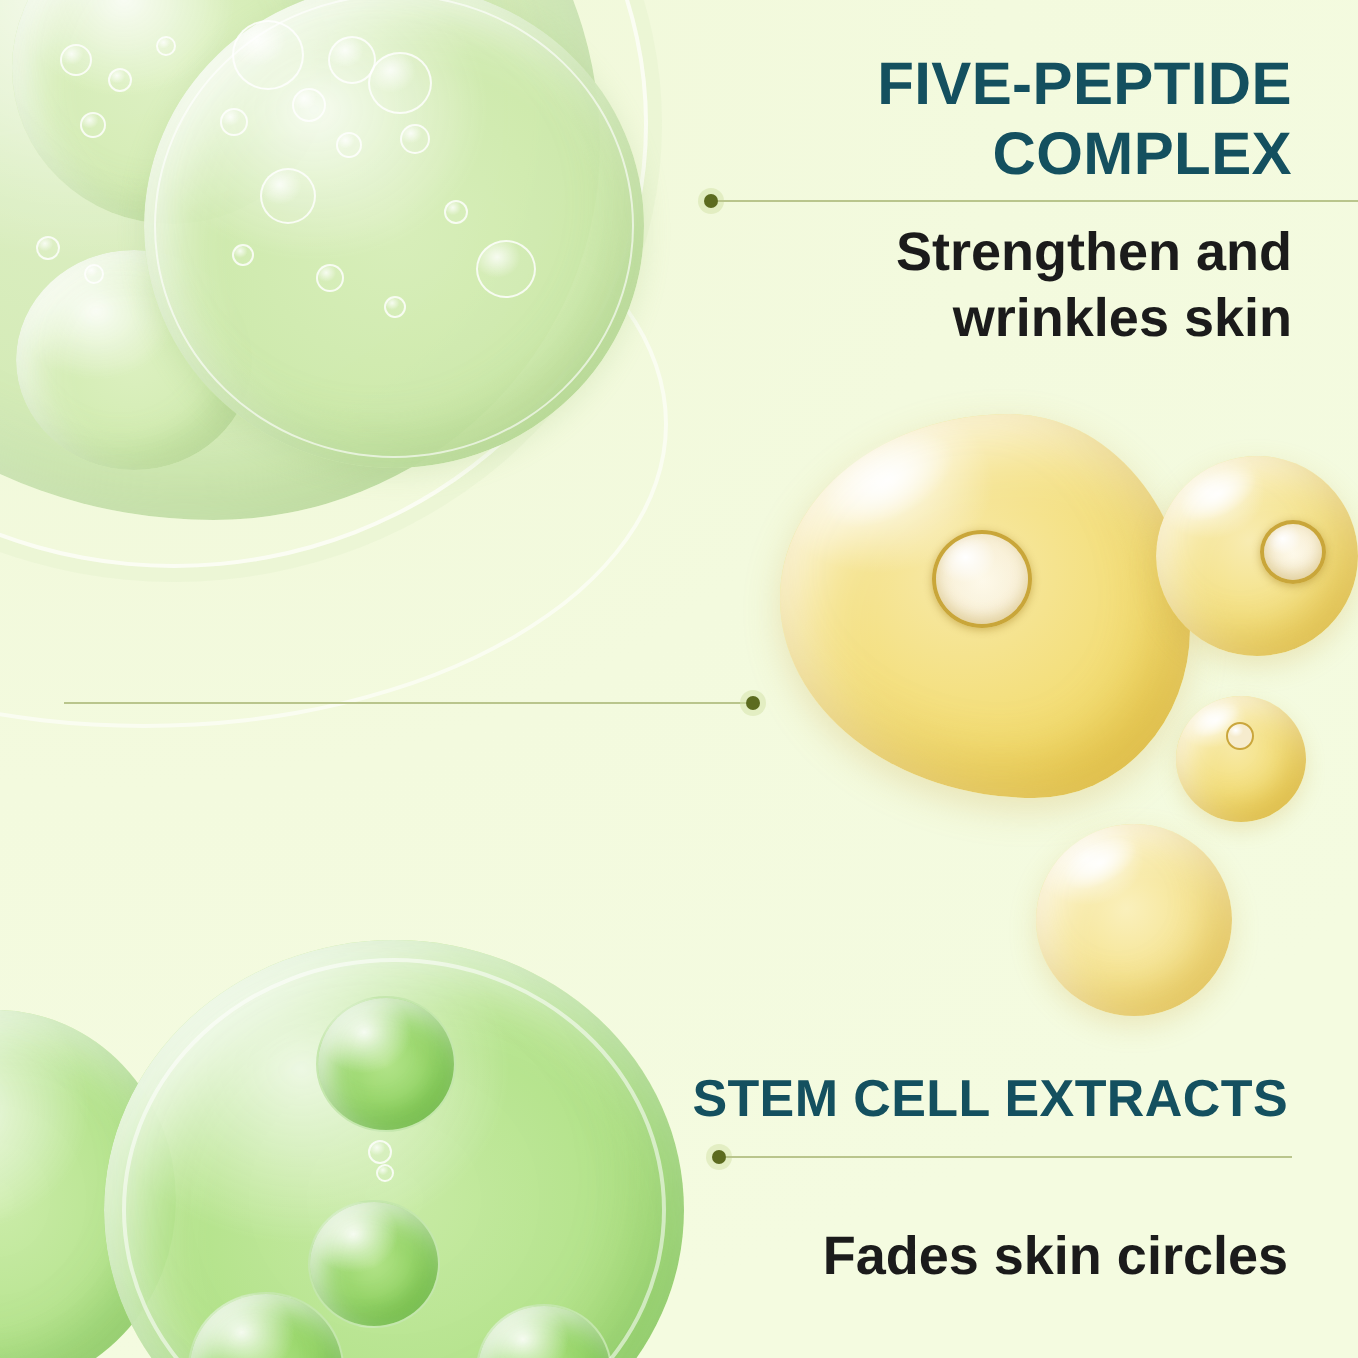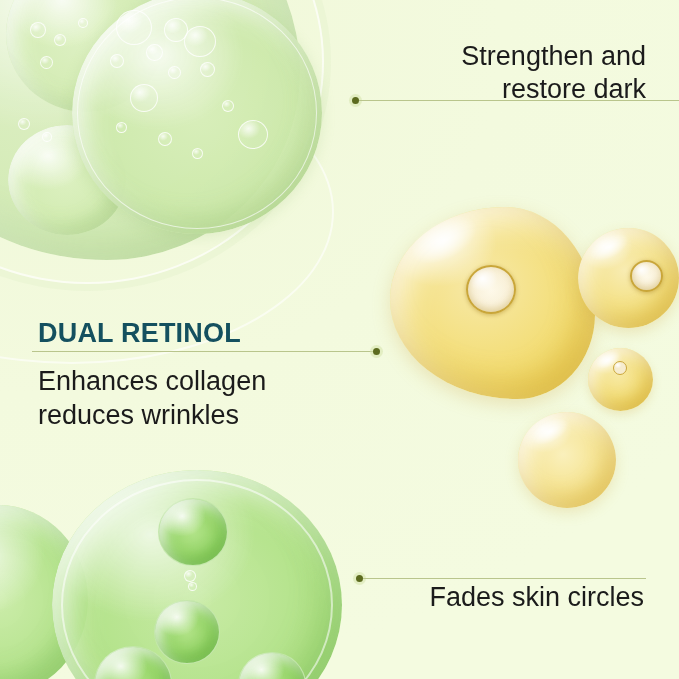--- a/index.html
+++ b/index.html
@@ -167,21 +167,21 @@
   .block{position:absolute;}
   .heading{
     color:#14505f;
     font-weight:700;
     letter-spacing:.2px;
     line-height:1.16;
     margin:0;
   }
   .body{
     color:#1b1b1b;
-    font-weight:400;
+    font-weight:700;
     line-height:1.24;
     margin:0;
   }
 
   #blk-peptide{left:340px;top:26px;width:306px;text-align:right;}
   #blk-peptide .heading{font-size:30px;}
   #blk-peptide .body{font-size:27px;margin-top:14px;}
 
   #blk-retinol{left:38px;top:318px;width:330px;text-align:left;}
   #blk-retinol .heading{font-size:27px;}
@@ -282,36 +282,34 @@
   <div class="connector" id="conn-retinol">
     <span class="line"></span>
     <span class="dot"></span>
   </div>
   <div class="connector" id="conn-stem">
     <span class="dot"></span>
     <span class="line"></span>
   </div>
 
   <div class="block" id="blk-peptide">
+    <p class="heading">
+      <span>FIVE-PEPTIDE</span><br>
+      <span>COMPLEX</span>
+    </p>
     <p class="body">
       <span>Strengthen and</span><br>
-      <span>restore dark</span>
+      <span>wrinkles skin</span>
     </p>
   </div>
 
-  <div class="block" id="blk-retinol">
+
+  <div class="block" id="blk-stem">
     <p class="heading">
-      <span>DUAL RETINOL</span>
+      <span>STEM CELL EXTRACTS</span>
     </p>
-    <p class="body">
-      <span>Enhances collagen</span><br>
-      <span>reduces wrinkles</span>
-    </p>
-  </div>
-
-  <div class="block" id="blk-stem">
     <p class="body">
       <br>
       <span>Fades skin circles</span>
     </p>
   </div>
 
 </div>
 
 </body></html>

